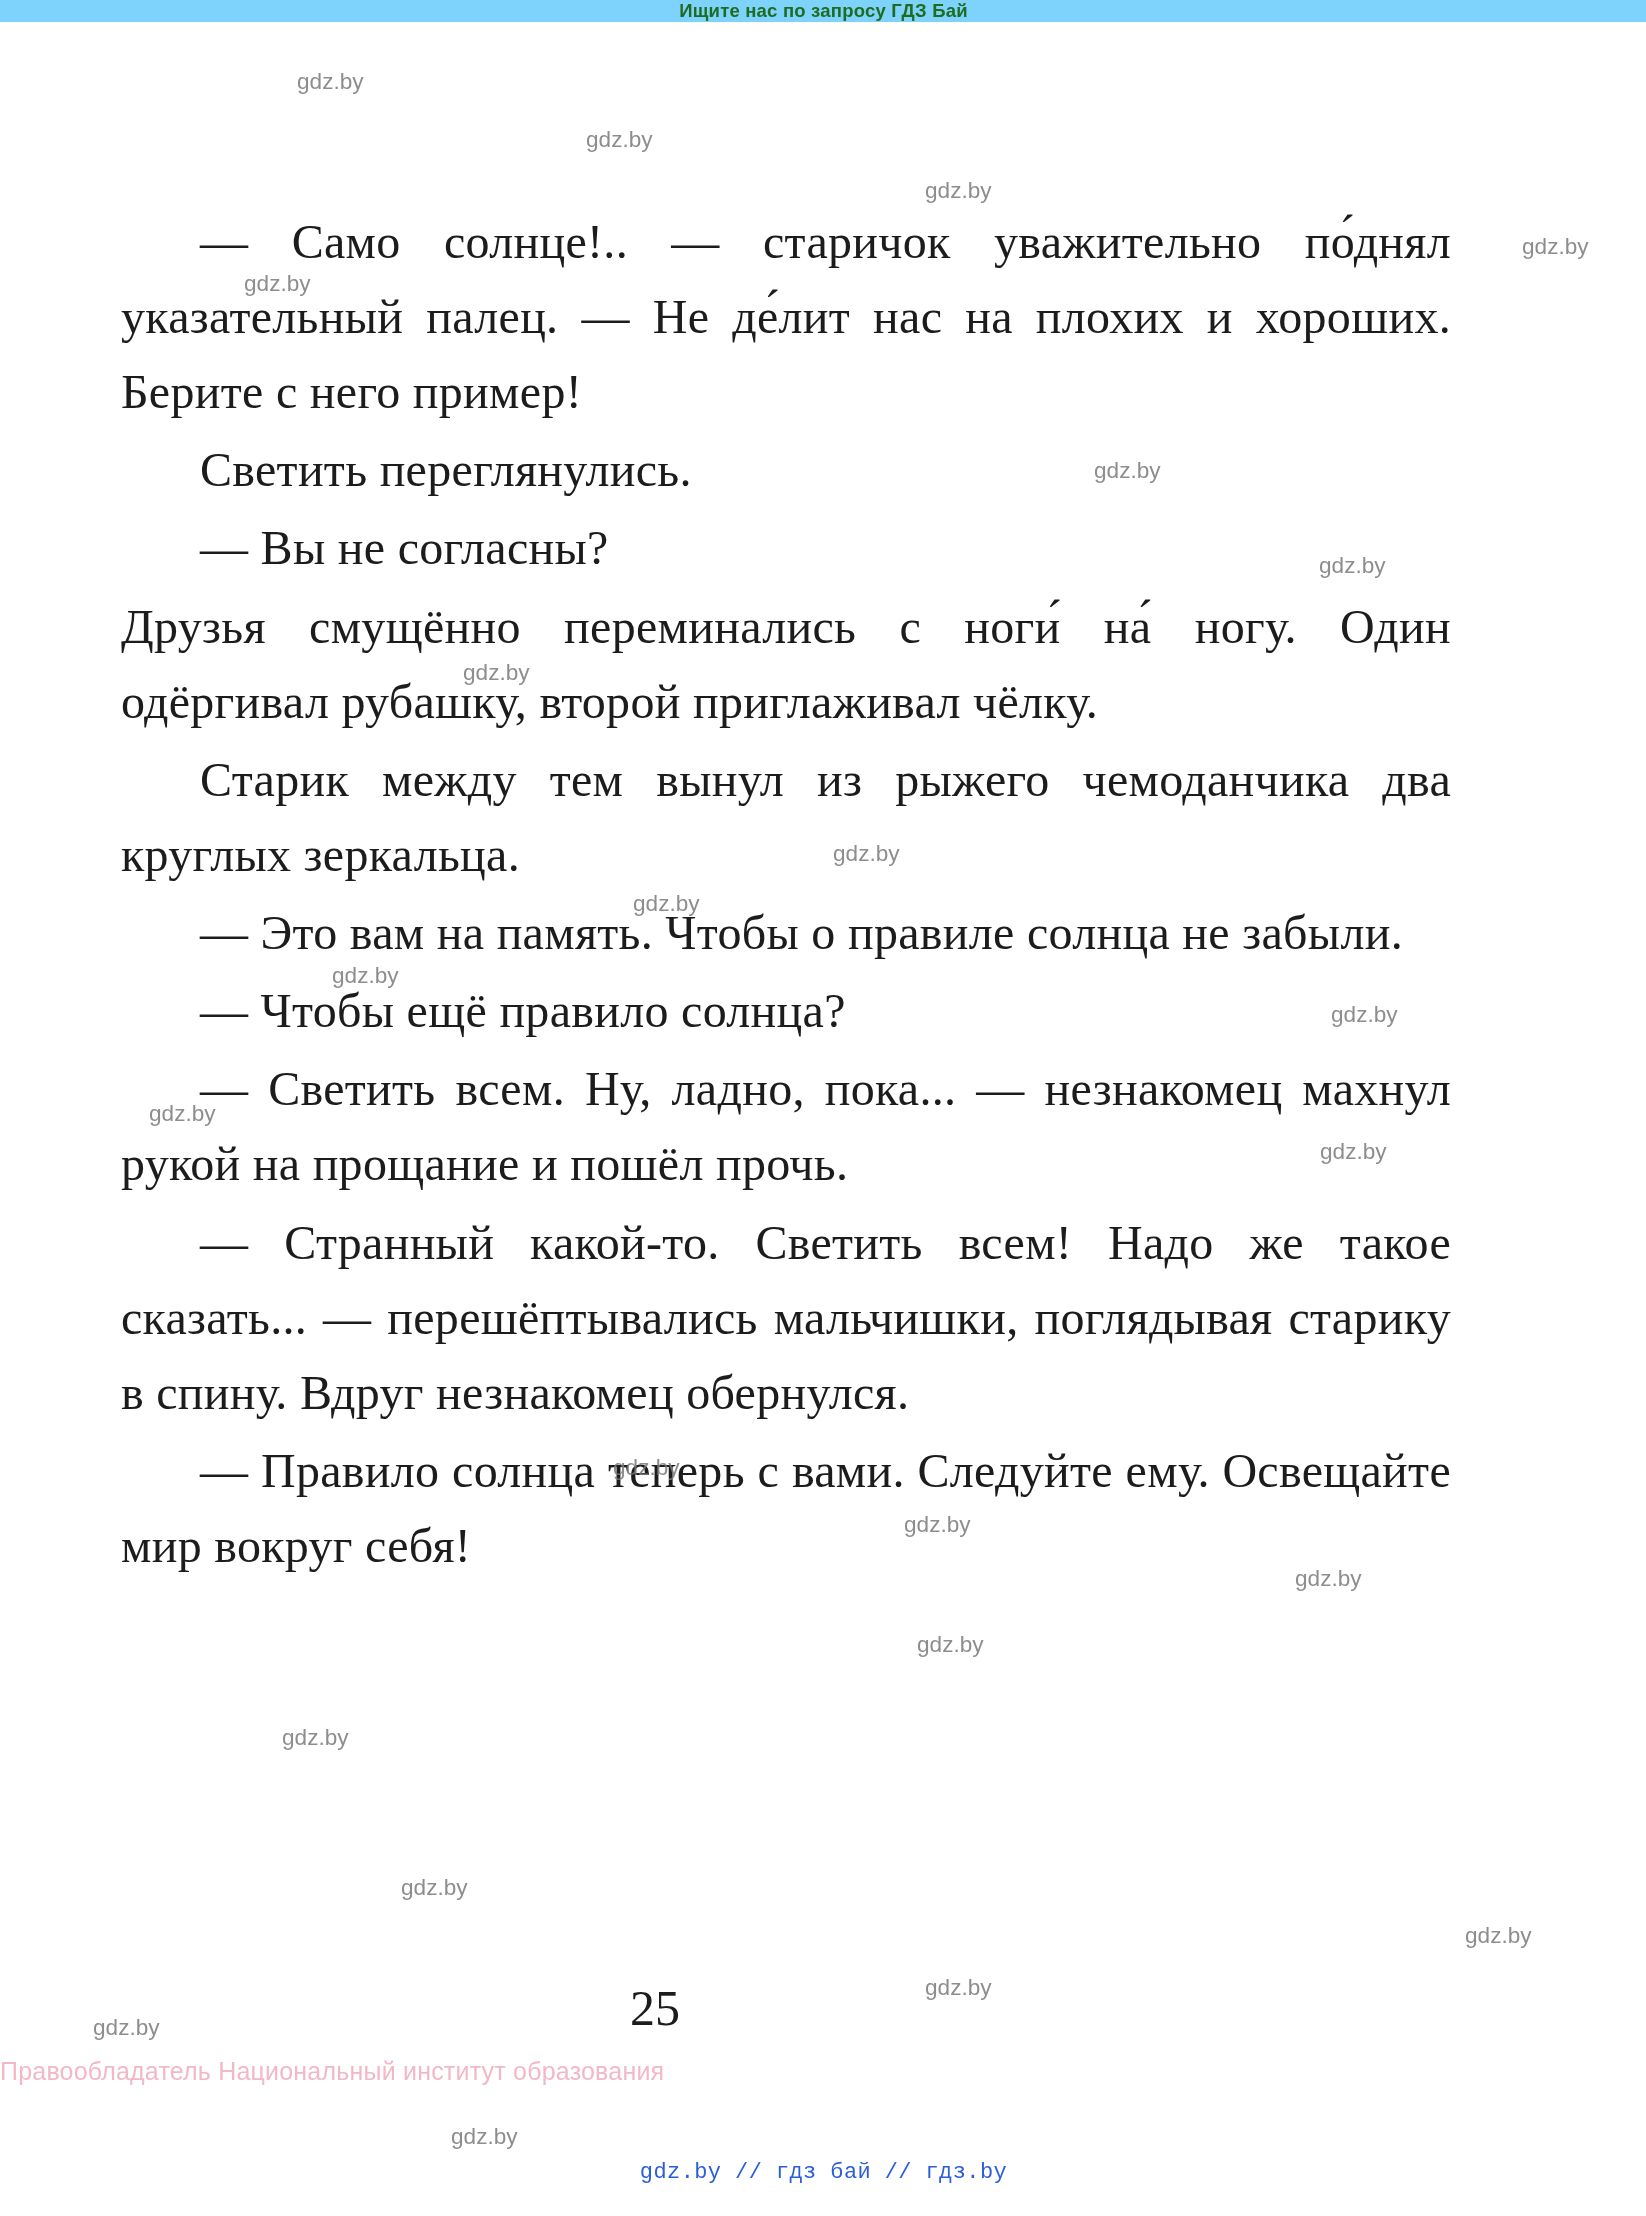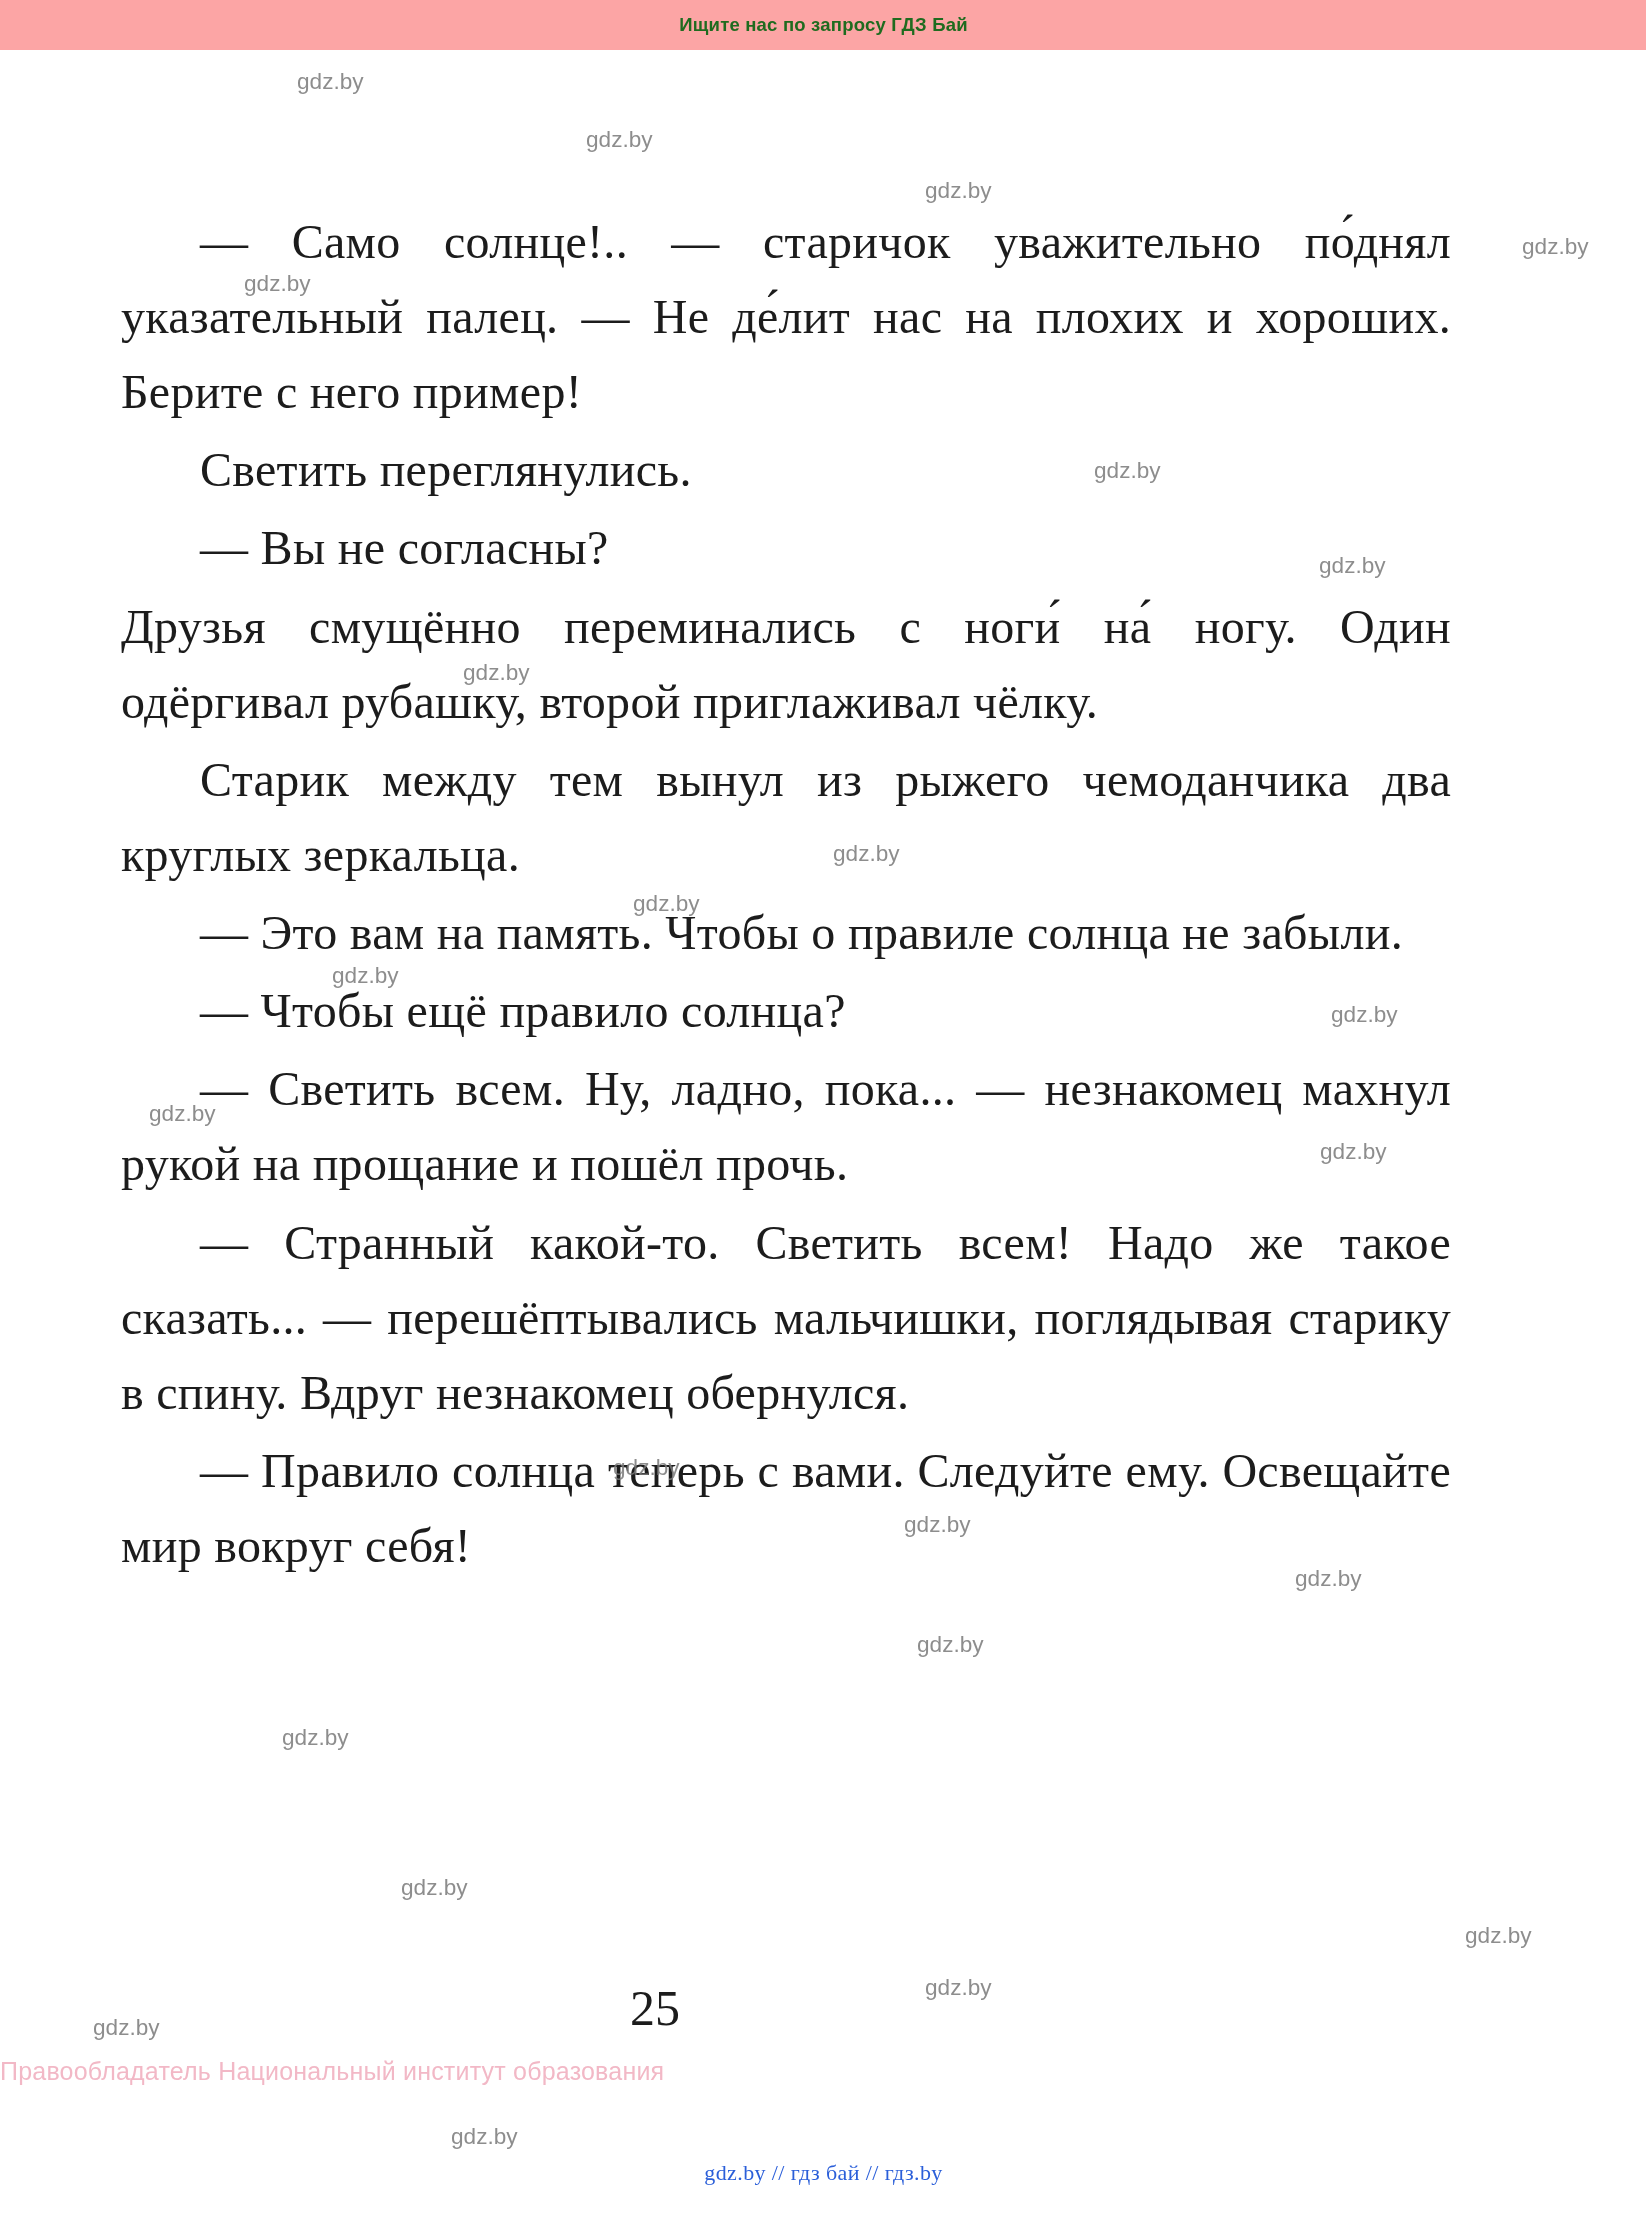--- a/index.html
+++ b/index.html
@@ -14,22 +14,22 @@
     font-family: "Liberation Serif", serif;
     overflow: hidden;
   }
 
   
   .top-banner {
     position: absolute;
     top: 0;
     left: 0;
     width: 1647px;
-    height: 50px;
-    background: #fca5a5;
+    height: 22px;
+    background: #7dd3fc;
     display: flex;
     align-items: center;
     justify-content: center;
   }
   .top-banner span {
     font-family: "Liberation Sans", sans-serif;
     font-size: 18.5px;
     font-weight: bold;
     color: #1f6b1f;
     letter-spacing: 0.2px;
@@ -98,21 +98,21 @@
     letter-spacing: 0.2px;
   }
 
   
   .bottom-strip {
     position: absolute;
     left: 0;
     top: 2160px;
     width: 1647px;
     text-align: center;
-    font-family: Liberation Serif, serif;
+    font-family: Liberation Mono, monospace;
     font-size: 22px;
     color: #2b5fd9;
     letter-spacing: 0.4px;
   }
 
   
   .wm {
     position: absolute;
     font-family: "Liberation Sans", sans-serif;
     color: #7a7a7a;

